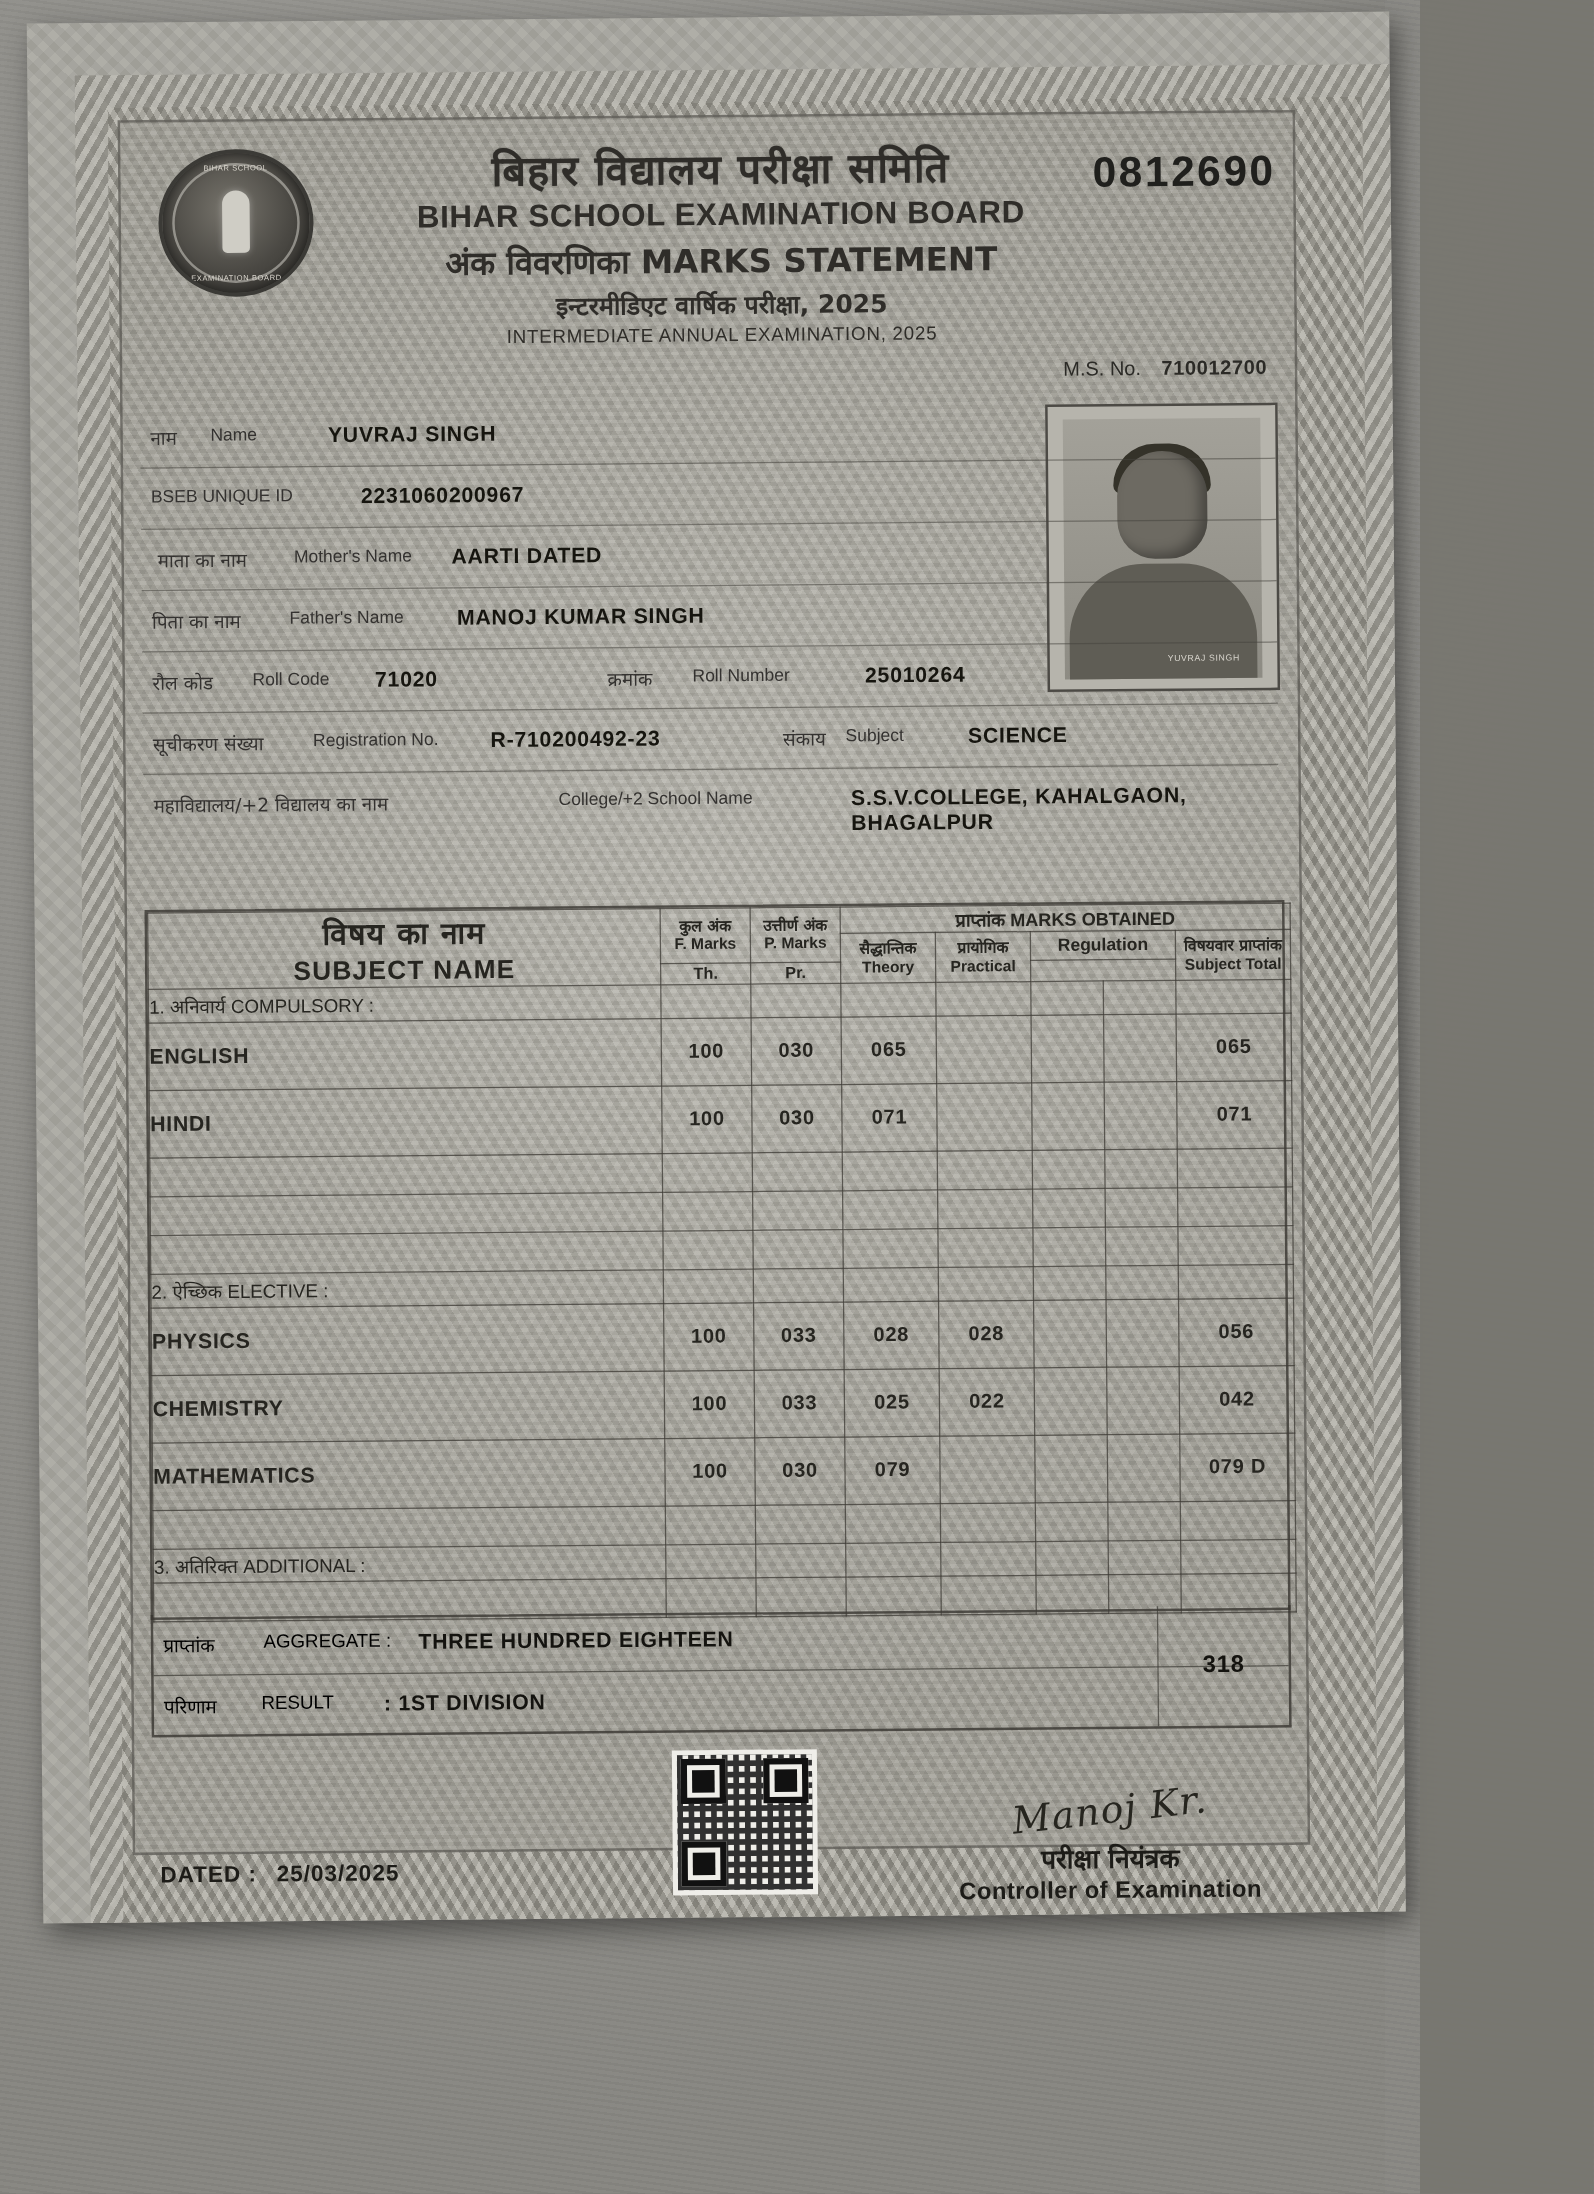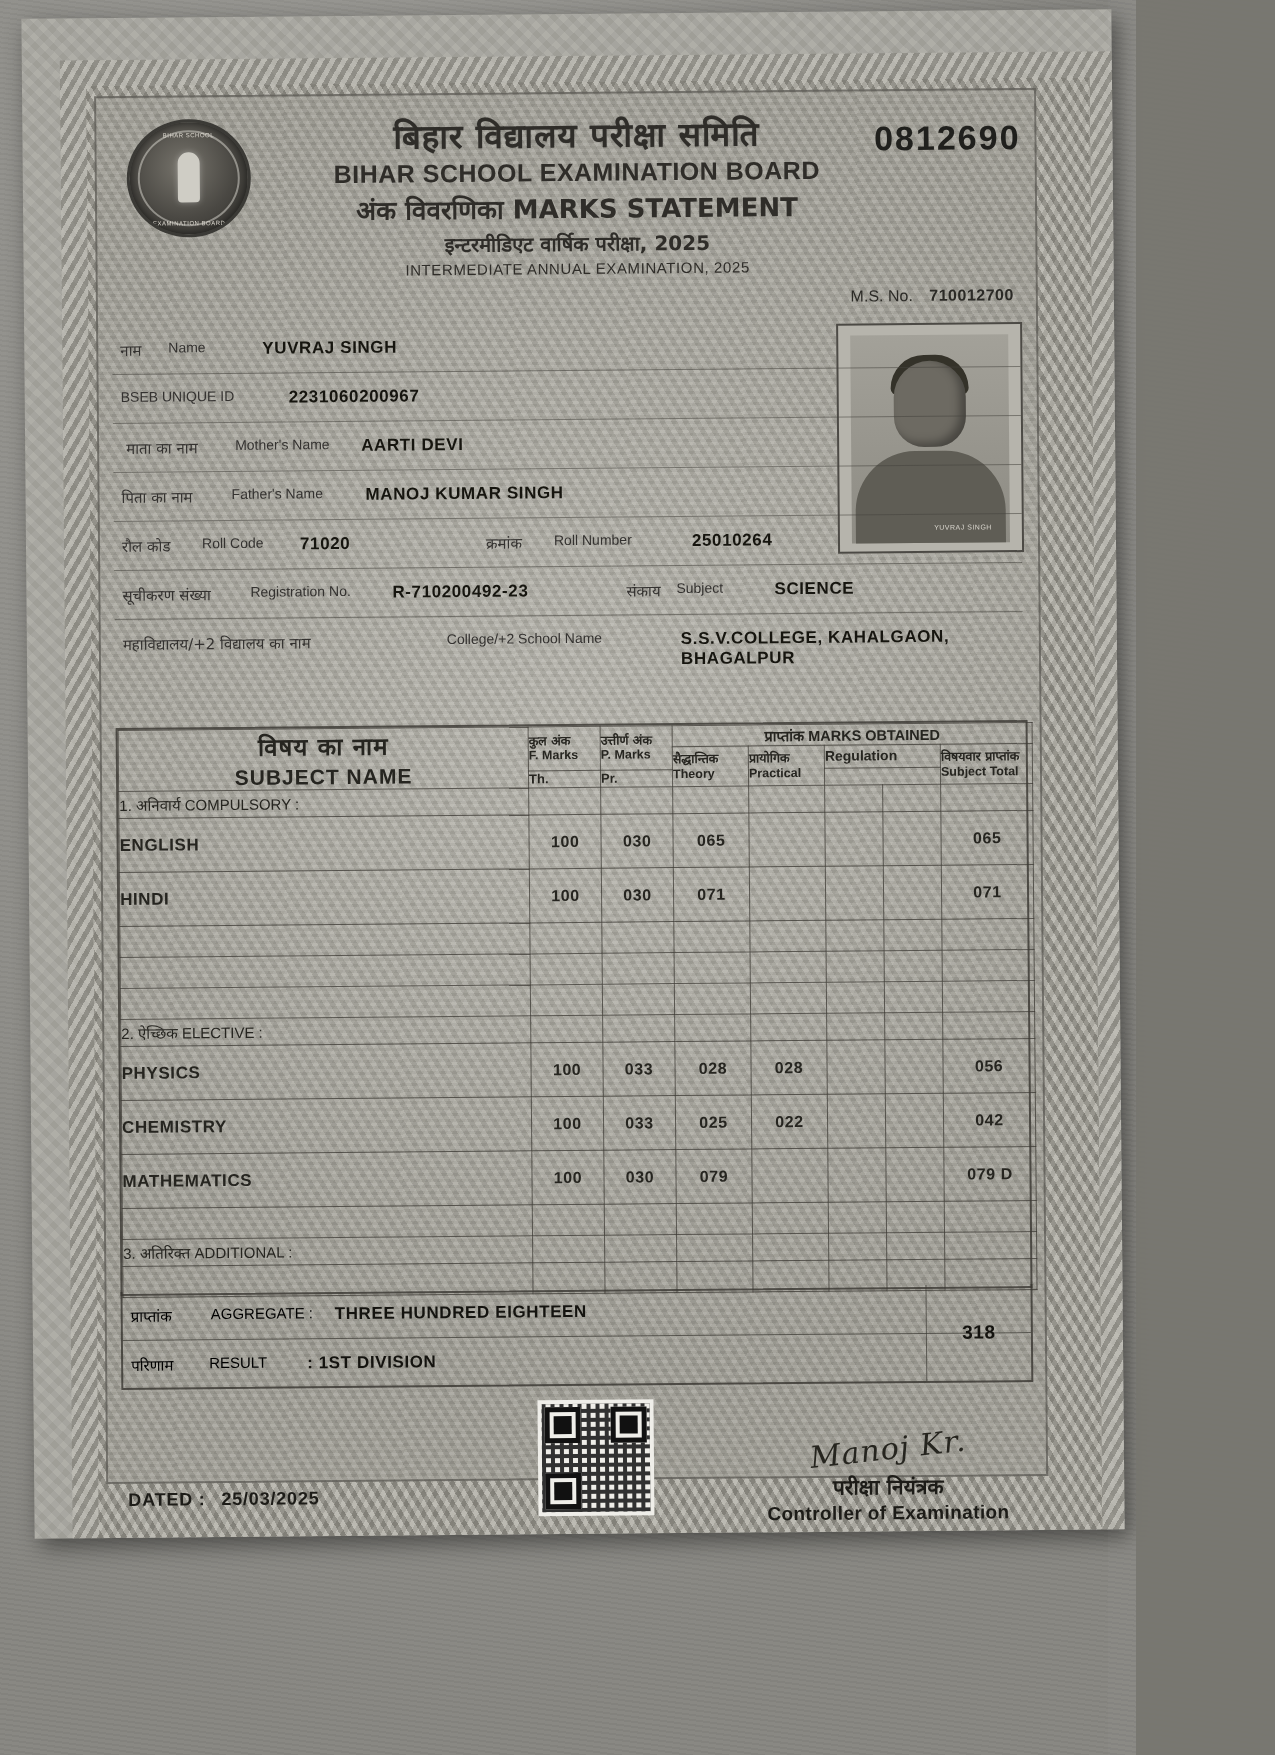--- a/index.html
+++ b/index.html
@@ -261,21 +261,21 @@
     letter-spacing: 1px;
   }
   .th-subject .en {
     font-size: 21px;
     display: block;
     margin-top: 3px;
     letter-spacing: 1px;
   }
   .th-small {
     font-size: 13px;
-    text-align: left;
+    text-align: center;
     line-height: 1.25;
     margin-left: 16px;
   }
   .th-small .hi {
     font-family: "DejaVu Sans", sans-serif;
     font-size: 12.5px;
     display: block;
   }
   .th-small .en { display: block; font-size: 12.5px; }
   .grp-title {
@@ -468,21 +468,21 @@
         </div>
 
         <div class="frow">
           <span class="cellpos en" style="left:8px">BSEB UNIQUE ID</span>
           <span class="cellpos val" style="left:176px">2231060200967</span>
         </div>
 
         <div class="frow">
           <span class="cellpos hi" style="left:13px">माता का नाम</span>
           <span class="cellpos en" style="left:122px">Mother's Name</span>
-          <span class="cellpos val" style="left:248px">AARTI DEVI</span>
+          <span class="cellpos val" style="left:248px">AARTI DATED</span>
         </div>
 
         <div class="frow">
           <span class="cellpos hi" style="left:8px">पिता का नाम</span>
           <span class="cellpos en" style="left:118px">Father's Name</span>
           <span class="cellpos val" style="left:252px">MANOJ KUMAR SINGH</span>
         </div>
 
         <div class="frow">
           <span class="cellpos hi" style="left:8px">रौल कोड</span>

